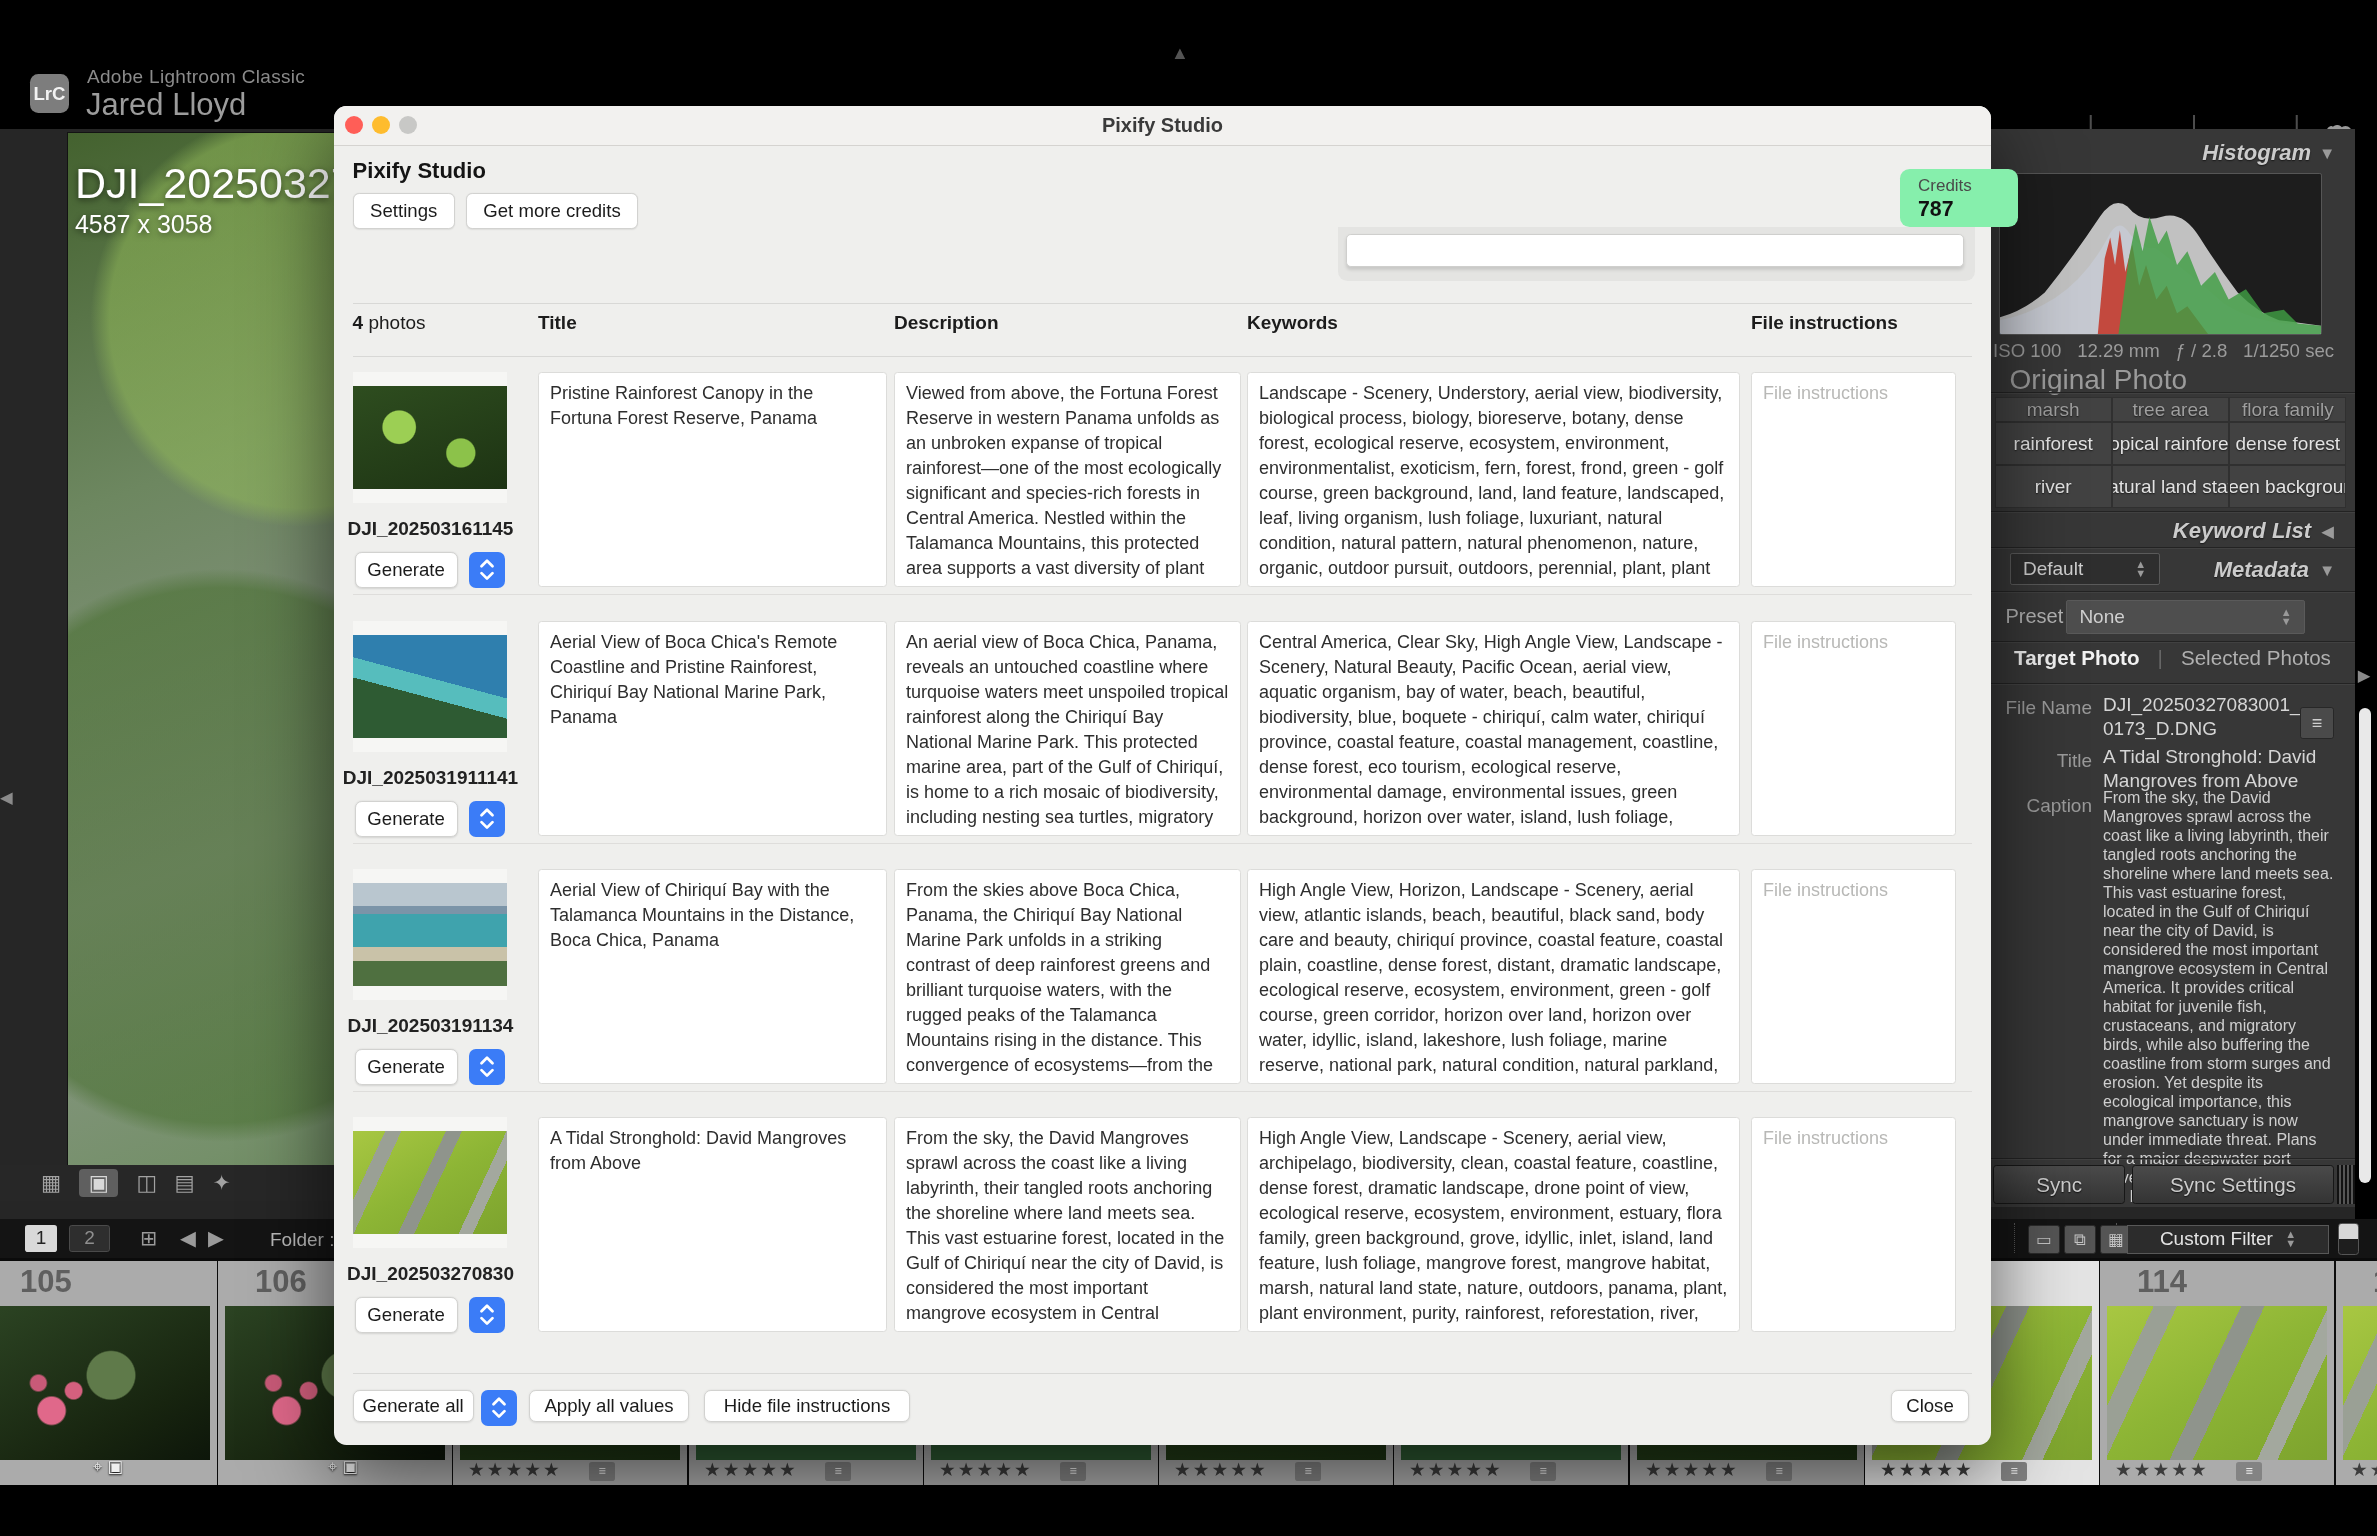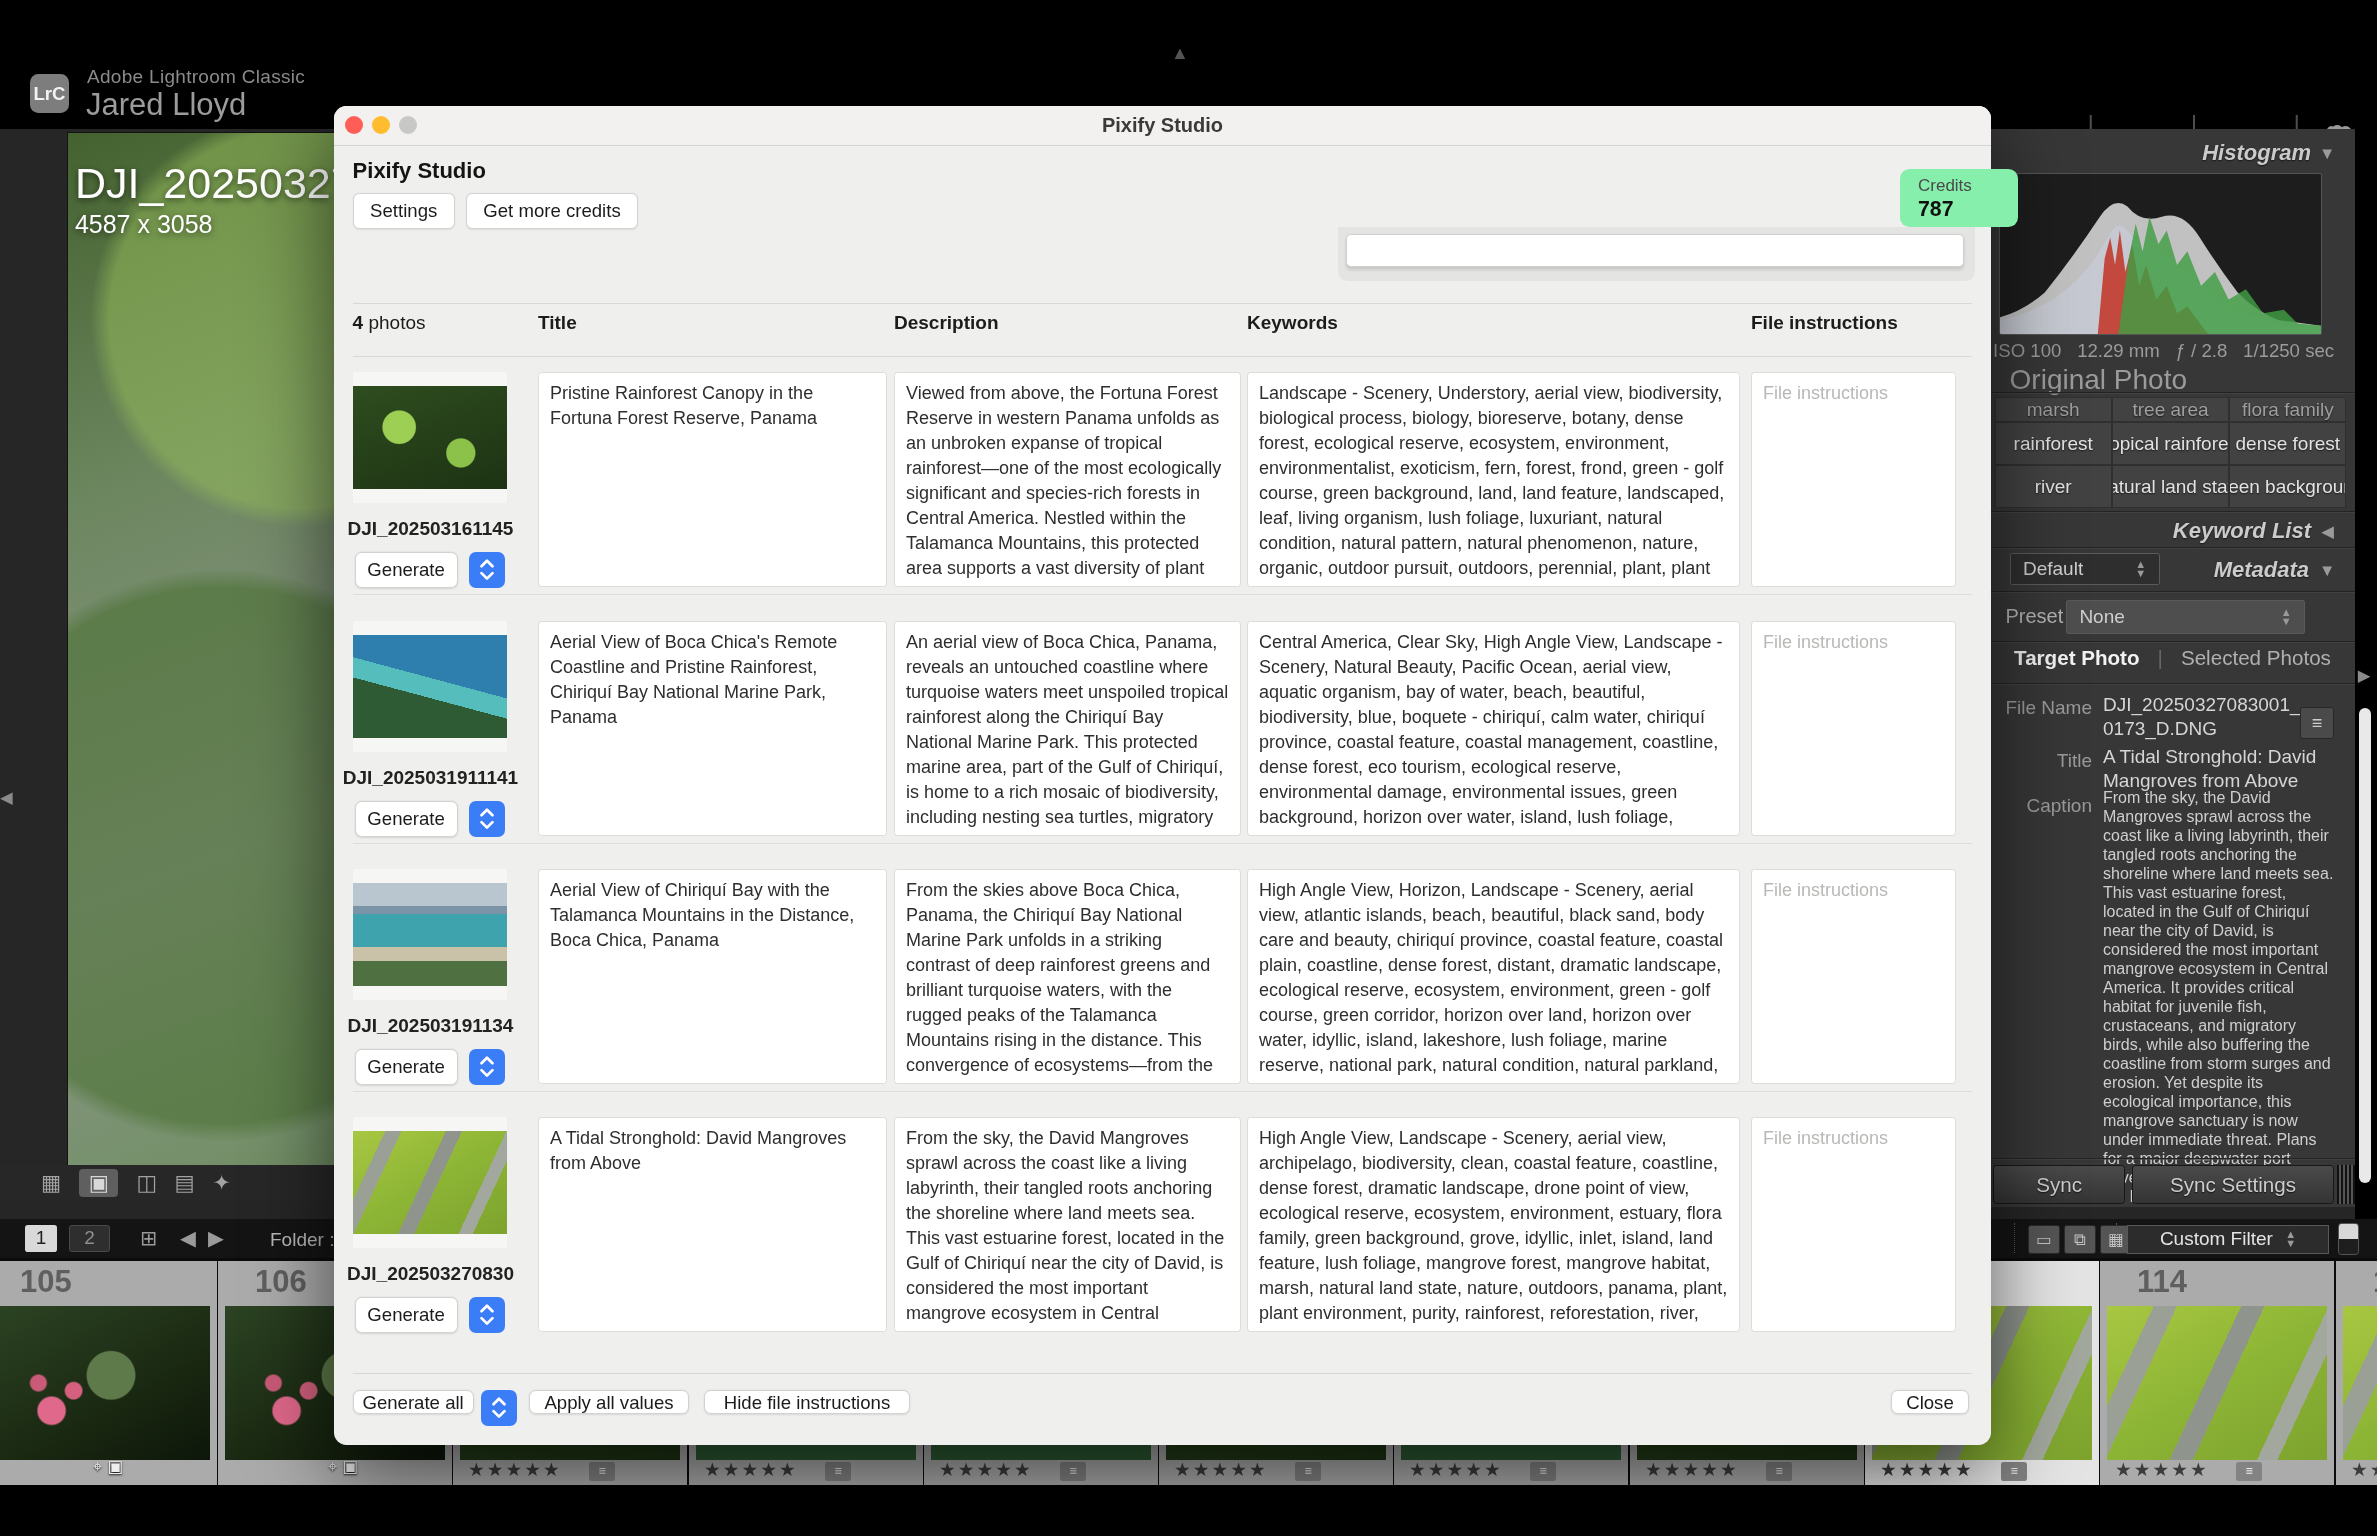--- a/index.html
+++ b/index.html
@@ -134,21 +134,21 @@
     font-size:18.6px;color:#1b1b1b;box-shadow:0 0.7px 2.1px rgba(0,0,0,.12);font-family:inherit;}
   .stepper{position:absolute;width:36px;height:36px;background:#3b7cf7;border-radius:6.9px;display:flex;align-items:center;justify-content:center;}
   .cell{position:absolute;top:0;height:215px;background:#fff;border:0.7px solid #dcdcda;border-radius:3.4px;box-sizing:border-box;
     font:18px/25px "Liberation Sans",sans-serif;color:#2e2e2e;padding:8.3px 11px;resize:none;overflow:hidden;outline:none;}
   .cell::placeholder{color:#b8b8b6;}
   .c-title{left:204px;width:349px;}
   .c-desc{left:560px;width:347px;}
   .c-kw{left:913px;width:493px;}
   .c-fi{left:1417px;width:205px;}
   .footer-line{position:absolute;left:18.6px;top:1267px;width:1619px;height:0.7px;background:#d8d8d6;}
-  .fbtn{position:absolute;top:1284px;height:24px;background:#fff;border:0.7px solid #d2d2d0;border-radius:6.9px;
+  .fbtn{position:absolute;top:1284px;height:32px;background:#fff;border:0.7px solid #d2d2d0;border-radius:6.9px;
     font-size:18.6px;color:#1b1b1b;box-shadow:0 0.7px 2.1px rgba(0,0,0,.1);font-family:inherit;}
 </style>
 </head>
 <body>
 
 <div class="stage">
 
   <div class="topbar">
     <div class="lrc-badge">LrC</div>
     <div class="app-name">Adobe Lightroom Classic</div>

